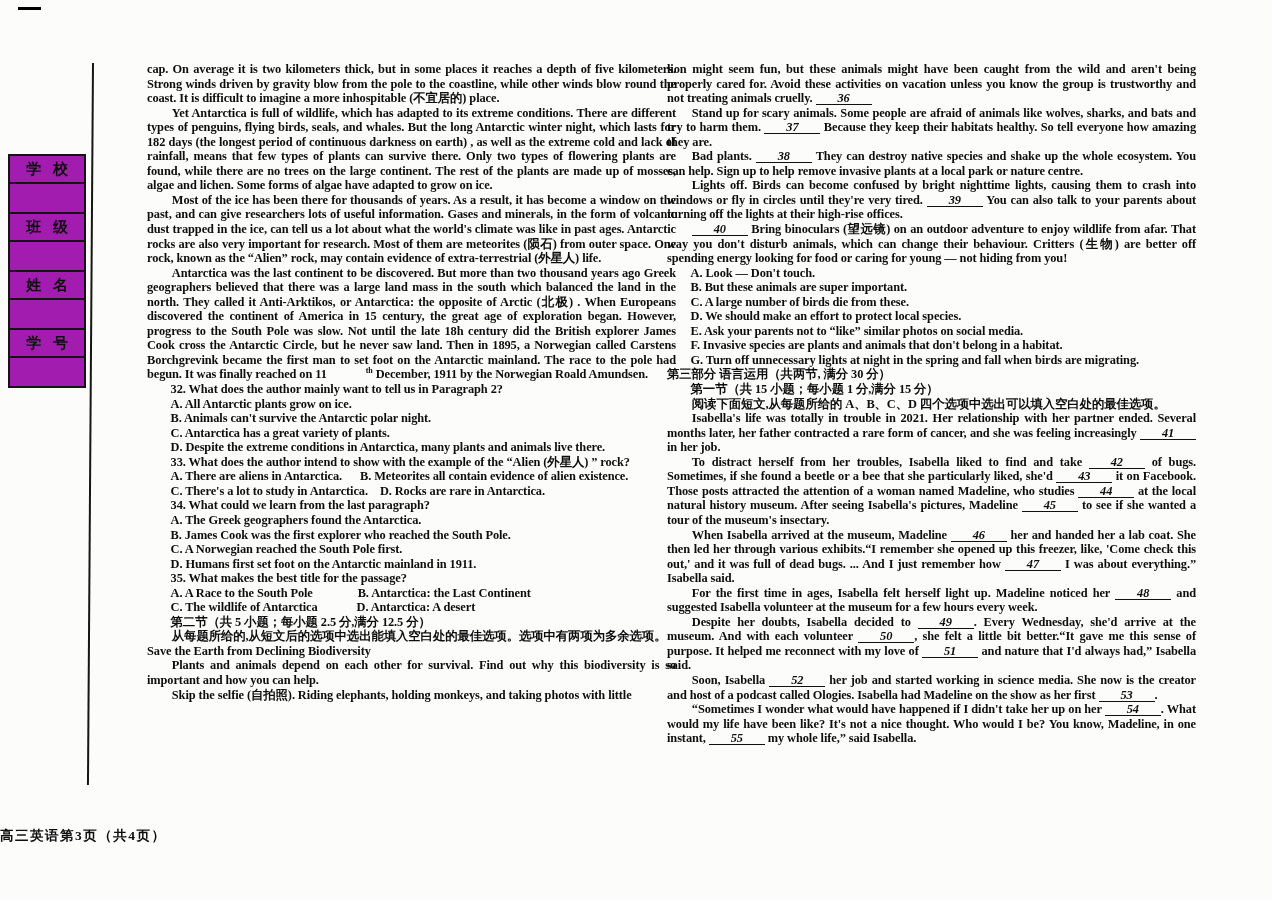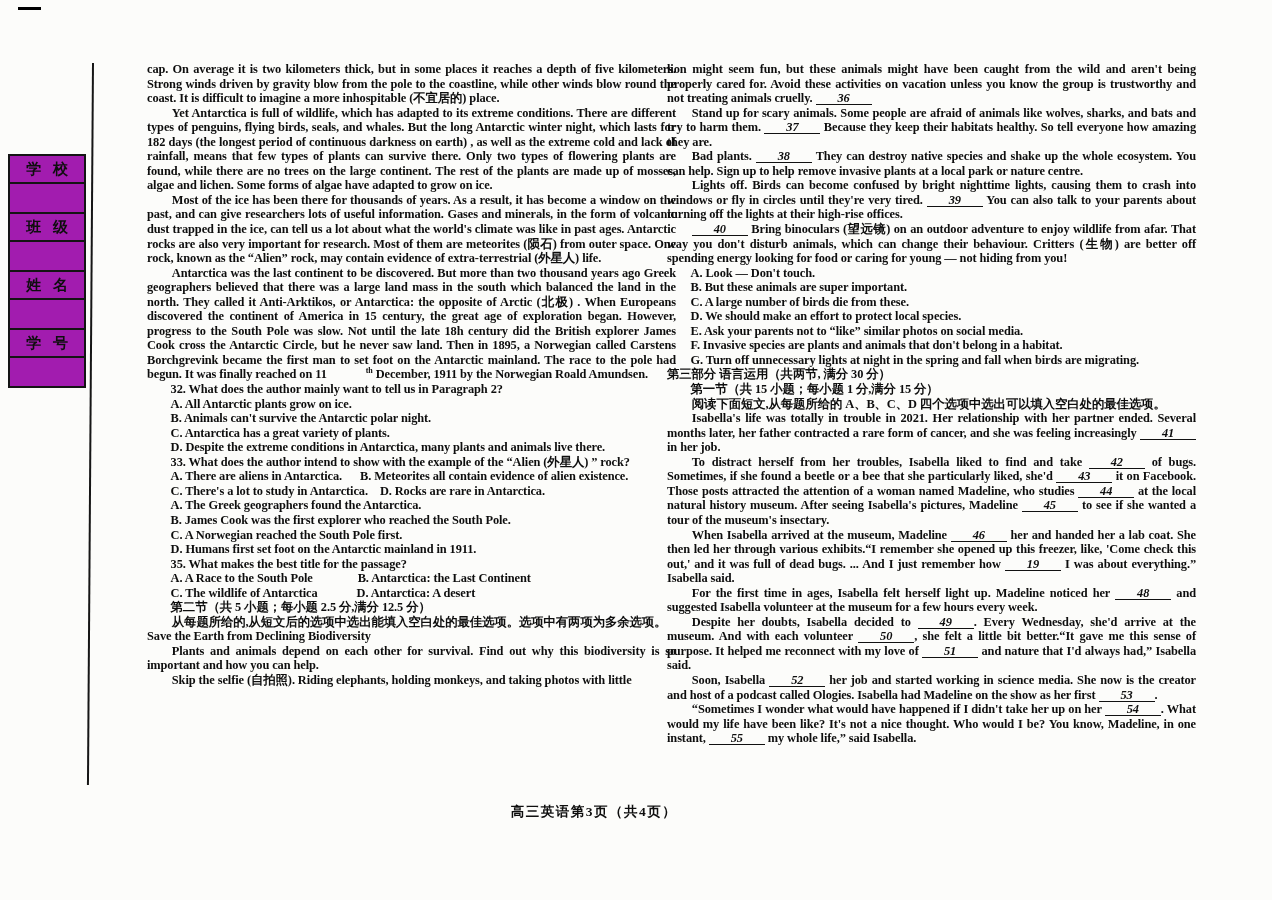--- a/index.html
+++ b/index.html
@@ -39,22 +39,22 @@
   .opt      { text-align:left; text-indent:1.9em; }
   .optpair  { text-align:left; text-indent:1.9em; white-space:pre; }
   .center   { text-align:center; text-indent:0; }
   .cnbold   { text-align:left; font-size:13px; }
   sup { font-size:8px; line-height:0; vertical-align:super;padding-left:39px; }
   .blank {
     display:inline-block; min-width:56px; text-align:center;
     border-bottom:1.4px solid #111; line-height:12px; text-indent:0;font-style:italic;
   }
   #footer {
-    position:absolute; top:803px; left:0; width:1188px;
-    text-align:center; font-size:13.5px; letter-spacing:1.5px;
+    position:absolute; top:827px; left:0; width:1188px;
+    text-align:left; font-size:13.5px; letter-spacing:1.5px;
   }
 </style>
 </head>
 <body>
 
 <div id="corner-mark"></div>
 <div id="divider-line"></div>
 
 <div id="id-table">
   <div class="id-group">
@@ -81,20 +81,21 @@
     <p class="para indent">Most of the ice has been there for thousands of years. As a result, it has become a window on the past, and can give researchers lots of useful information. Gases and minerals, in the form of volcanic dust trapped in the ice, can tell us a lot about what the world's climate was like in past ages. Antarctic rocks are also very important for research. Most of them are meteorites (陨石) from outer space. One rock, known as the “Alien” rock, may contain evidence of extra-terrestrial (外星人) life.</p>
     <p class="para indent">Antarctica was the last continent to be discovered. But more than two thousand years ago Greek geographers believed that there was a large land mass in the south which balanced the land in the north. They called it Anti-Arktikos, or Antarctica: the opposite of Arctic (北极) . When Europeans discovered the continent of America in 15 century, the great age of exploration began. However, progress to the South Pole was slow. Not until the late 18h century did the British explorer James Cook cross the Antarctic Circle, but he never saw land. Then in 1895, a Norwegian called Carstens Borchgrevink became the first man to set foot on the Antarctic mainland. The race to the pole had begun. It was finally reached on 11<sup>th</sup> December, 1911 by the Norwegian Roald Amundsen.</p>
     <p class="para q">32. What does the author mainly want to tell us in Paragraph 2?</p>
     <p class="para opt">A. All Antarctic plants grow on ice.</p>
     <p class="para opt">B. Animals can't survive the Antarctic polar night.</p>
     <p class="para opt">C. Antarctica has a great variety of plants.</p>
     <p class="para opt">D. Despite the extreme conditions in Antarctica, many plants and animals live there.</p>
     <p class="para q">33. What does the author intend to show with the example of the “Alien (外星人) ” rock?</p>
     <p class="para optpair">A. There are aliens in Antarctica.      B. Meteorites all contain evidence of alien existence.</p>
     <p class="para optpair">C. There's a lot to study in Antarctica.    D. Rocks are rare in Antarctica.</p>
+    <p class="para q">34. What could we learn from the last paragraph?</p>
     <p class="para opt">A. The Greek geographers found the Antarctica.</p>
     <p class="para opt">B. James Cook was the first explorer who reached the South Pole.</p>
     <p class="para opt">C. A Norwegian reached the South Pole first.</p>
     <p class="para opt">D. Humans first set foot on the Antarctic mainland in 1911.</p>
     <p class="para q">35. What makes the best title for the passage?</p>
     <p class="para optpair">A. A Race to the South Pole               B. Antarctica: the Last Continent</p>
     <p class="para optpair">C. The wildlife of Antarctica             D. Antarctica: A desert</p>
     <p class="para q cnbold">第二节（共 5 小题；每小题 2.5 分,满分 12.5 分）</p>
     <p class="para indent cnbold">从每题所给的,从短文后的选项中选出能填入空白处的最佳选项。选项中有两项为多余选项。</p>
     <p class="para center">Save the Earth from Declining Biodiversity</p>
@@ -112,20 +113,20 @@
     <p class="para opt">C. A large number of birds die from these.</p>
     <p class="para opt">D. We should make an effort to protect local species.</p>
     <p class="para opt">E. Ask your parents not to “like” similar photos on social media.</p>
     <p class="para opt">F. Invasive species are plants and animals that don't belong in a habitat.</p>
     <p class="para opt">G. Turn off unnecessary lights at night in the spring and fall when birds are migrating.</p>
     <p class="para cnbold">第三部分 语言运用（共两节, 满分 30 分）</p>
     <p class="para q cnbold">第一节（共 15 小题；每小题 1 分,满分 15 分）</p>
     <p class="para indent cnbold">阅读下面短文,从每题所给的 A、B、C、D 四个选项中选出可以填入空白处的最佳选项。</p>
     <p class="para indent">Isabella's life was totally in trouble in 2021. Her relationship with her partner ended. Several months later, her father contracted a rare form of cancer, and she was feeling increasingly <span class="blank">41</span> in her job.</p>
     <p class="para indent">To distract herself from her troubles, Isabella liked to find and take <span class="blank">42</span> of bugs. Sometimes, if she found a beetle or a bee that she particularly liked, she'd <span class="blank">43</span> it on Facebook. Those posts attracted the attention of a woman named Madeline, who studies <span class="blank">44</span> at the local natural history museum. After seeing Isabella's pictures, Madeline <span class="blank">45</span> to see if she wanted a tour of the museum's insectary.</p>
-    <p class="para indent">When Isabella arrived at the museum, Madeline <span class="blank">46</span> her and handed her a lab coat. She then led her through various exhibits.“I remember she opened up this freezer, like, 'Come check this out,' and it was full of dead bugs. ... And I just remember how <span class="blank">19</span> I was about everything.” Isabella said.</p>
+    <p class="para indent">When Isabella arrived at the museum, Madeline <span class="blank">46</span> her and handed her a lab coat. She then led her through various exhibits.“I remember she opened up this freezer, like, 'Come check this out,' and it was full of dead bugs. ... And I just remember how <span class="blank">47</span> I was about everything.” Isabella said.</p>
     <p class="para indent">For the first time in ages, Isabella felt herself light up. Madeline noticed her <span class="blank">48</span> and suggested Isabella volunteer at the museum for a few hours every week.</p>
     <p class="para indent">Despite her doubts, Isabella decided to <span class="blank">49</span>. Every Wednesday, she'd arrive at the museum. And with each volunteer <span class="blank">50</span>, she felt a little bit better.“It gave me this sense of purpose. It helped me reconnect with my love of <span class="blank">51</span> and nature that I'd always had,” Isabella said.</p>
     <p class="para indent">Soon, Isabella <span class="blank">52</span> her job and started working in science media. She now is the creator and host of a podcast called Ologies. Isabella had Madeline on the show as her first <span class="blank">53</span>.</p>
     <p class="para indent">“Sometimes I wonder what would have happened if I didn't take her up on her <span class="blank">54</span>. What would my life have been like? It's not a nice thought. Who would I be? You know, Madeline, in one instant, <span class="blank">55</span> my whole life,” said Isabella.</p>
   </div>
 
 <div id="footer">高三英语第3页（共4页）</div>
 
 </body></html>

